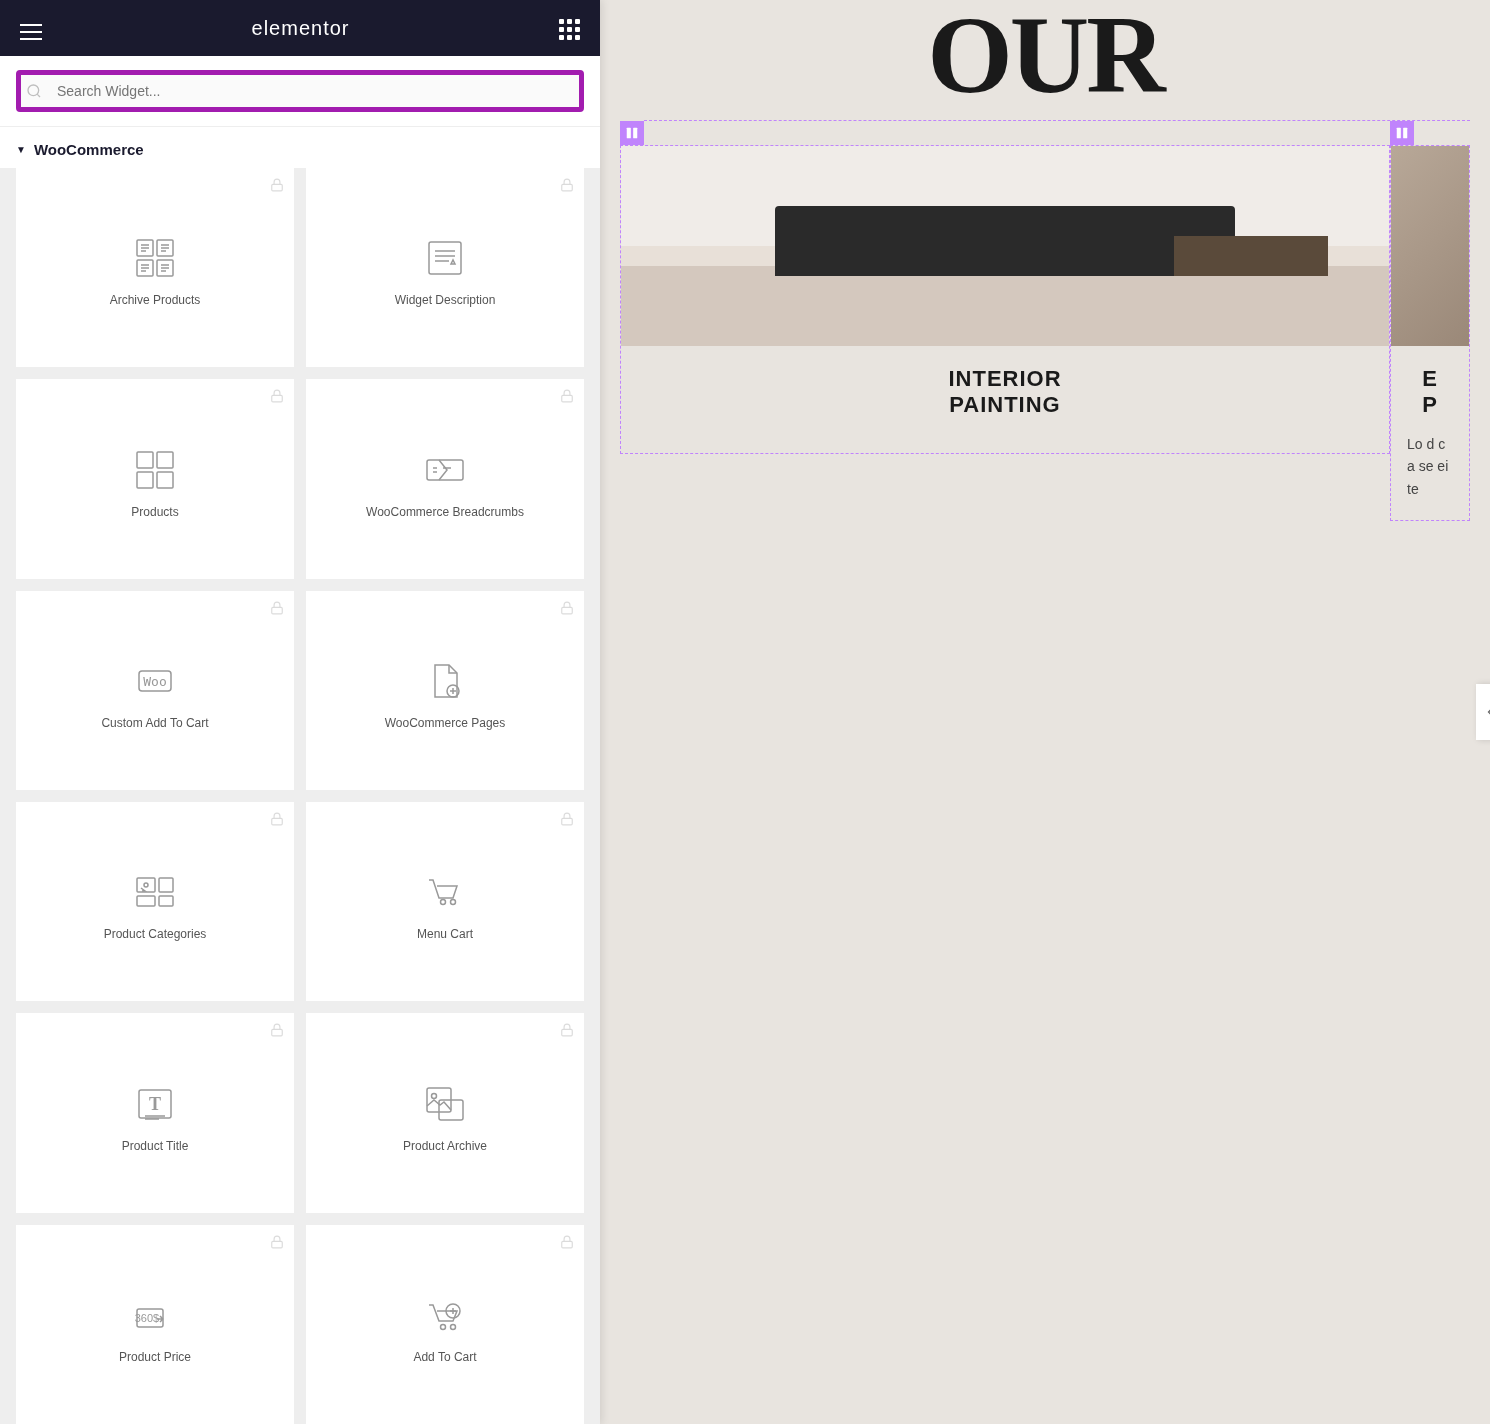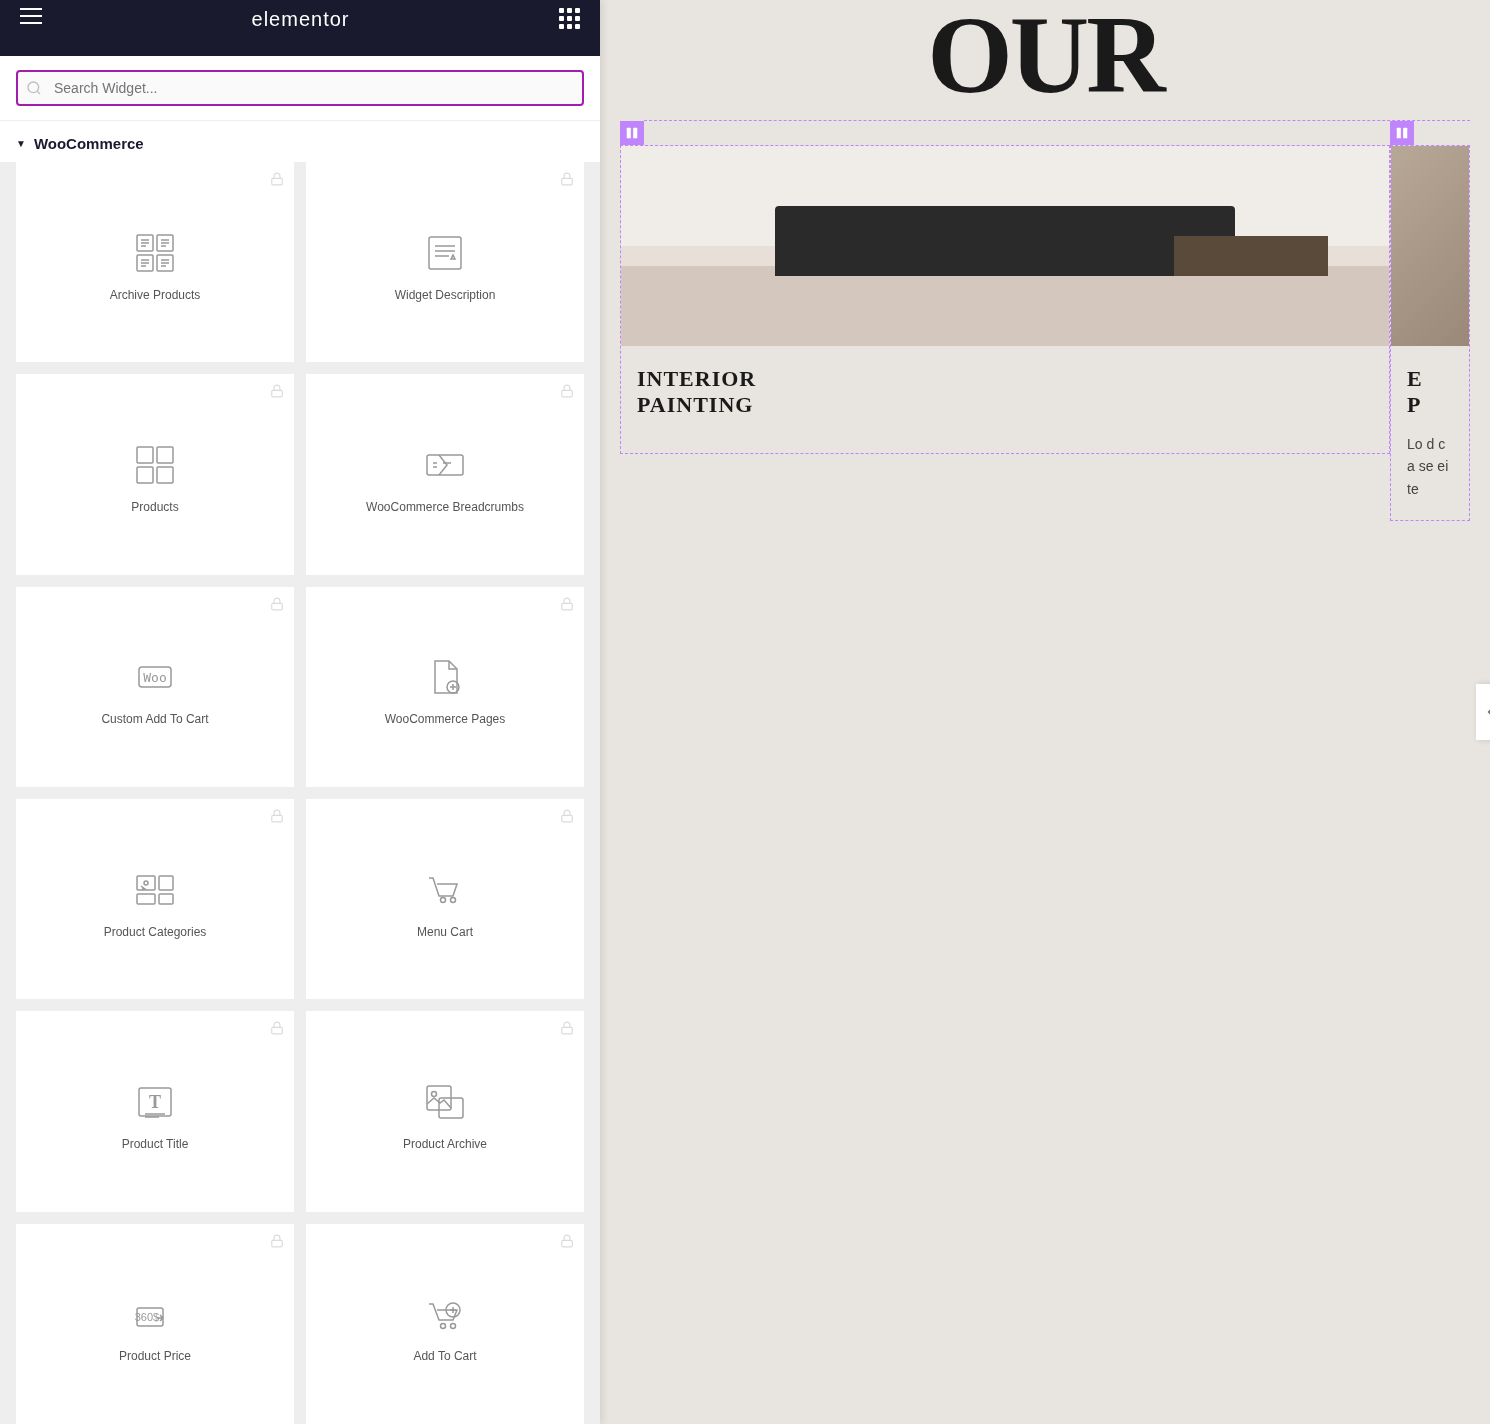--- a/index.html
+++ b/index.html
@@ -13,23 +13,23 @@
       display: flex;
       flex-direction: column;
       height: 100%;
       box-shadow: 2px 0 8px rgba(0,0,0,0.1);
       z-index: 10;
     }
 
     .top-bar {
       background: #1a1a2e;
       display: flex;
-      align-items: flex-start;
+      align-items: flex-end;
       justify-content: space-between;
-      padding: 8px 20px;
+      padding: 16px 20px;
       height: 56px;
       min-height: 56px;
     }
 
     .hamburger-icon {
       display: flex; flex-direction: column; gap: 5px; cursor: pointer;
     }
     .hamburger-icon span {
       display: block; width: 22px; height: 2px; background: #fff;
     }
@@ -48,21 +48,21 @@
       display: block; width: 5px; height: 5px; background: #fff; border-radius: 1px;
     }
 
     .search-bar {
       padding: 14px 16px;
       border-bottom: 1px solid #eee;
     }
     .search-bar input {
       width: 100%;
       padding: 8px 12px 8px 36px;
-      border: 2px solid #a21caf;
+      border: 5px solid #a21caf;
       border-radius: 4px;
       font-size: 14px;
       color: #666;
       background: #fafafa;
       outline: none;
     }
     .search-wrapper {
       position: relative;
     }
     .search-wrapper svg {
@@ -202,22 +202,23 @@
       background: #e8e4df;
     }
 
     .product-title-text {
       font-size: 22px;
       font-weight: 900;
       color: #1a1a1a;
       text-transform: uppercase;
       line-height: 1.2;
       margin-bottom: 14px;
-      font-family: Liberation Serif, serif;
+      font-family: Liberation Sans, sans-serif;
       letter-spacing: 1px;
+      text-align: center;
     }
 
     .product-desc {
       font-size: 14px;
       color: #444;
       line-height: 1.6;
     }
 
     .collapse-btn {
       position: absolute;

